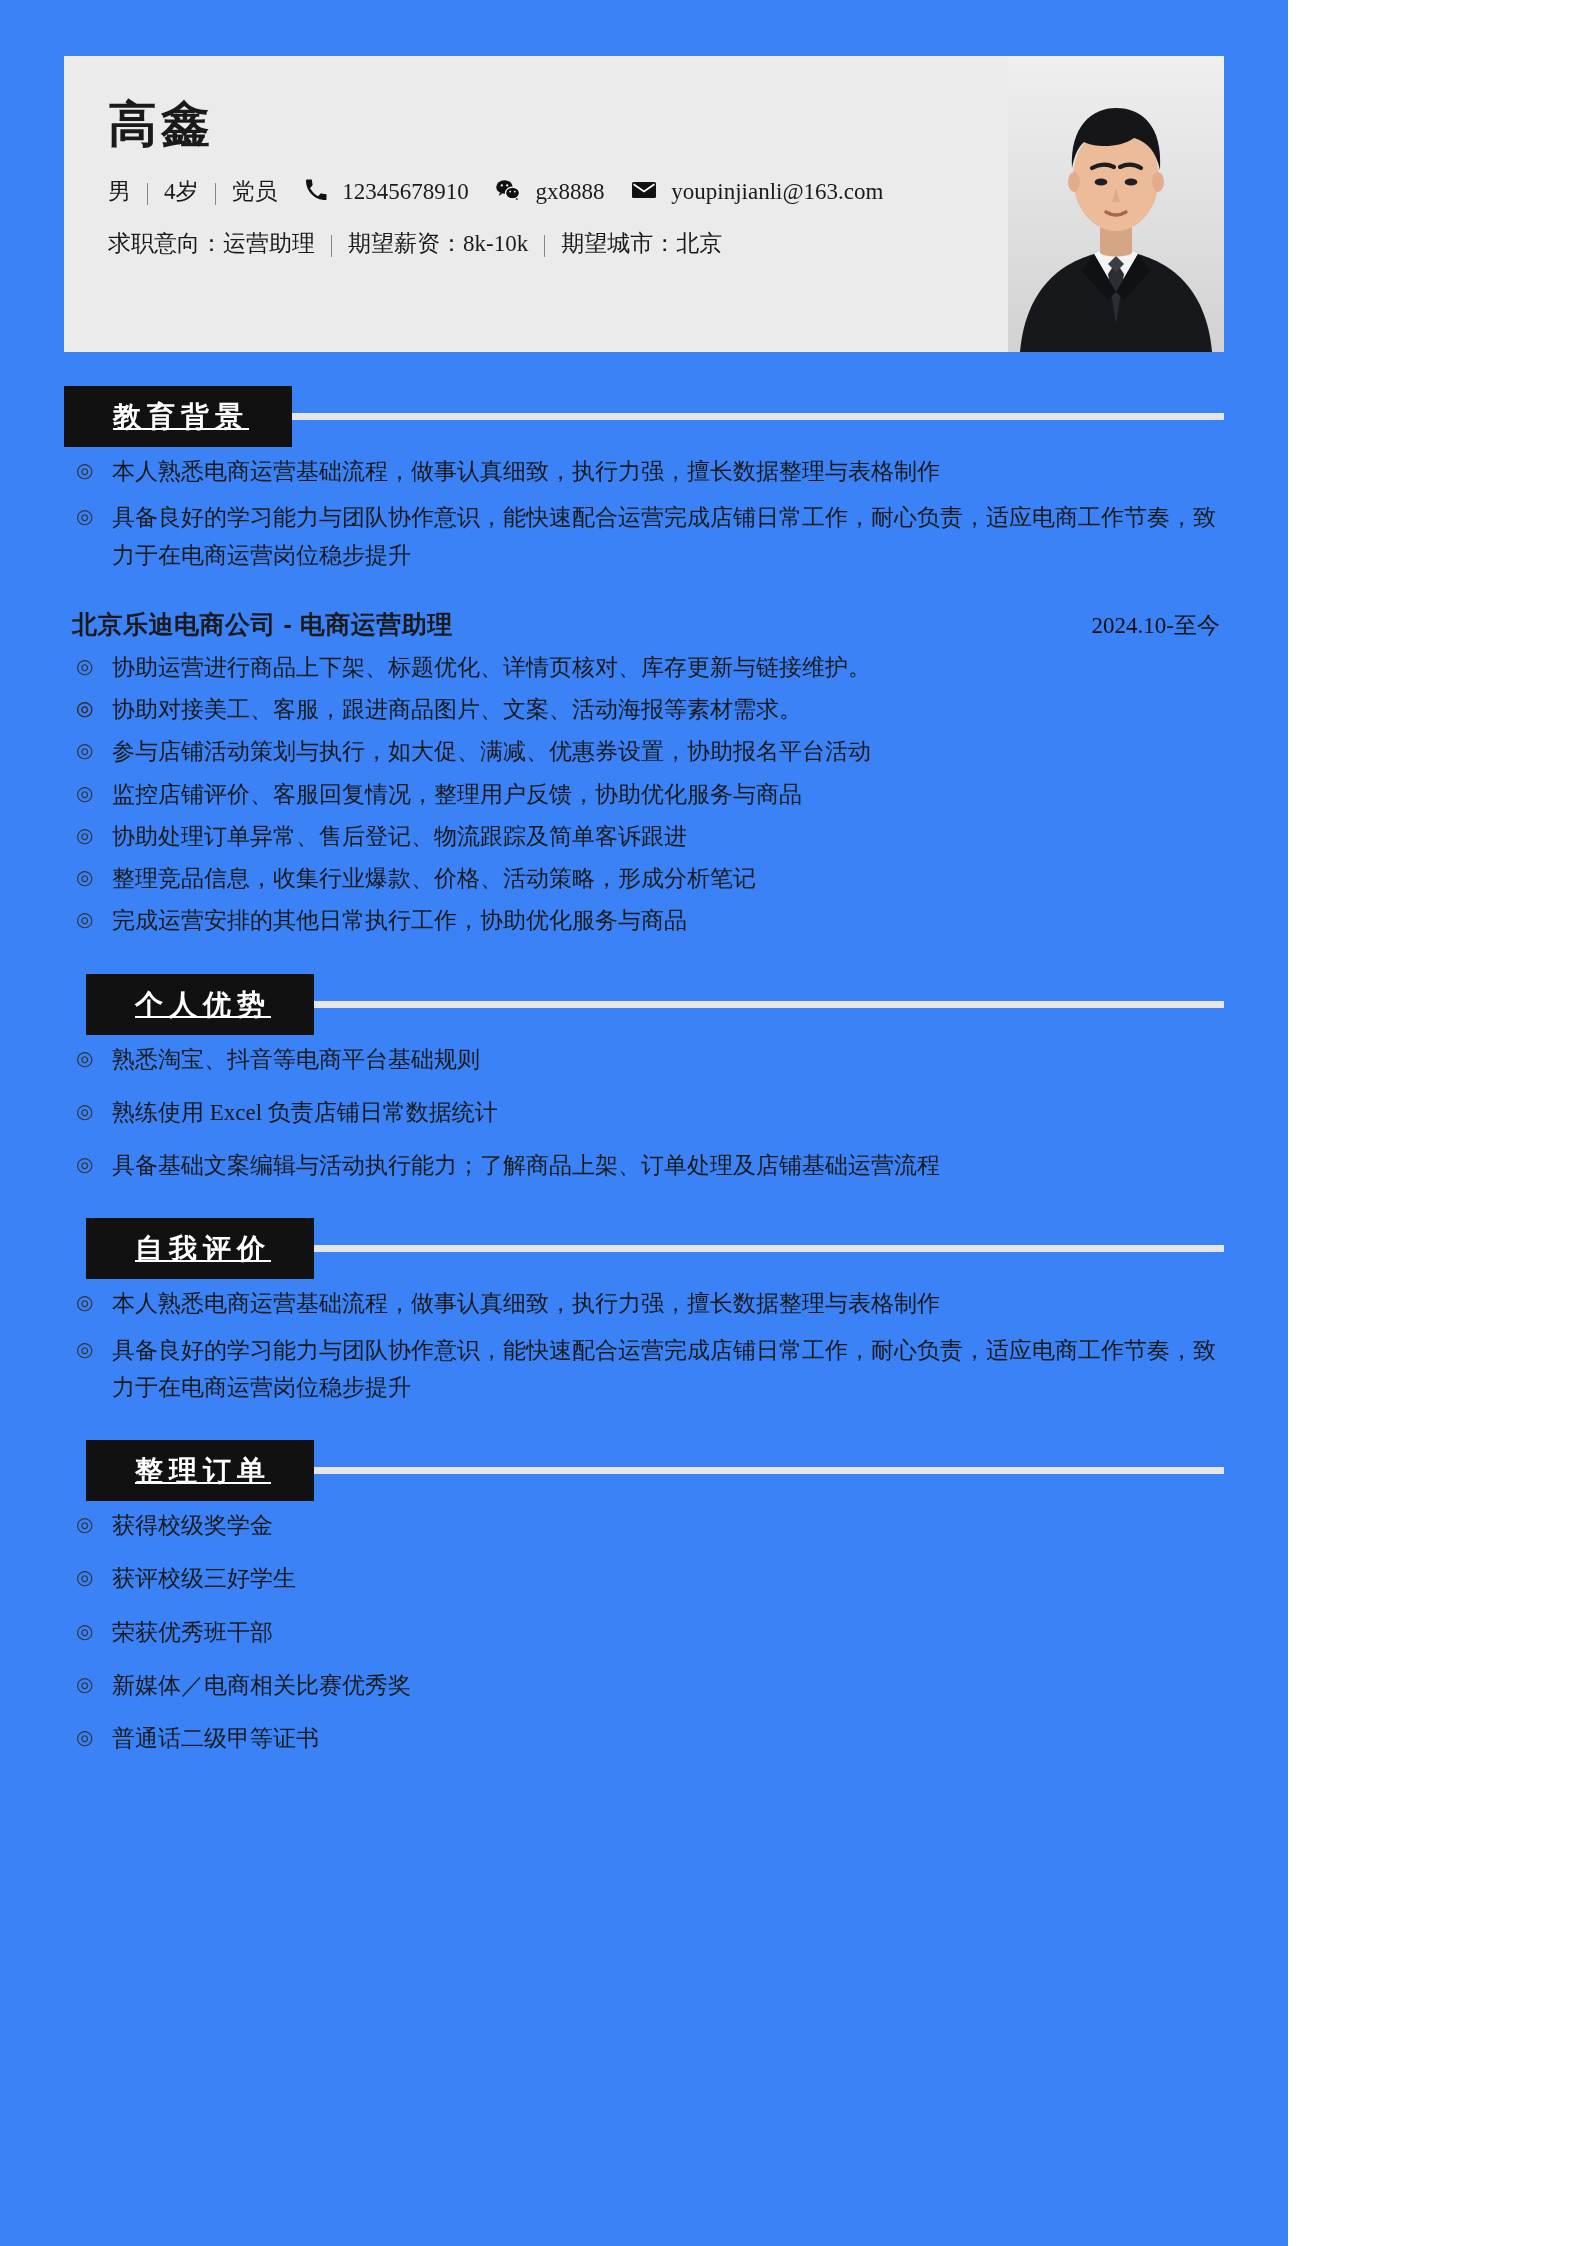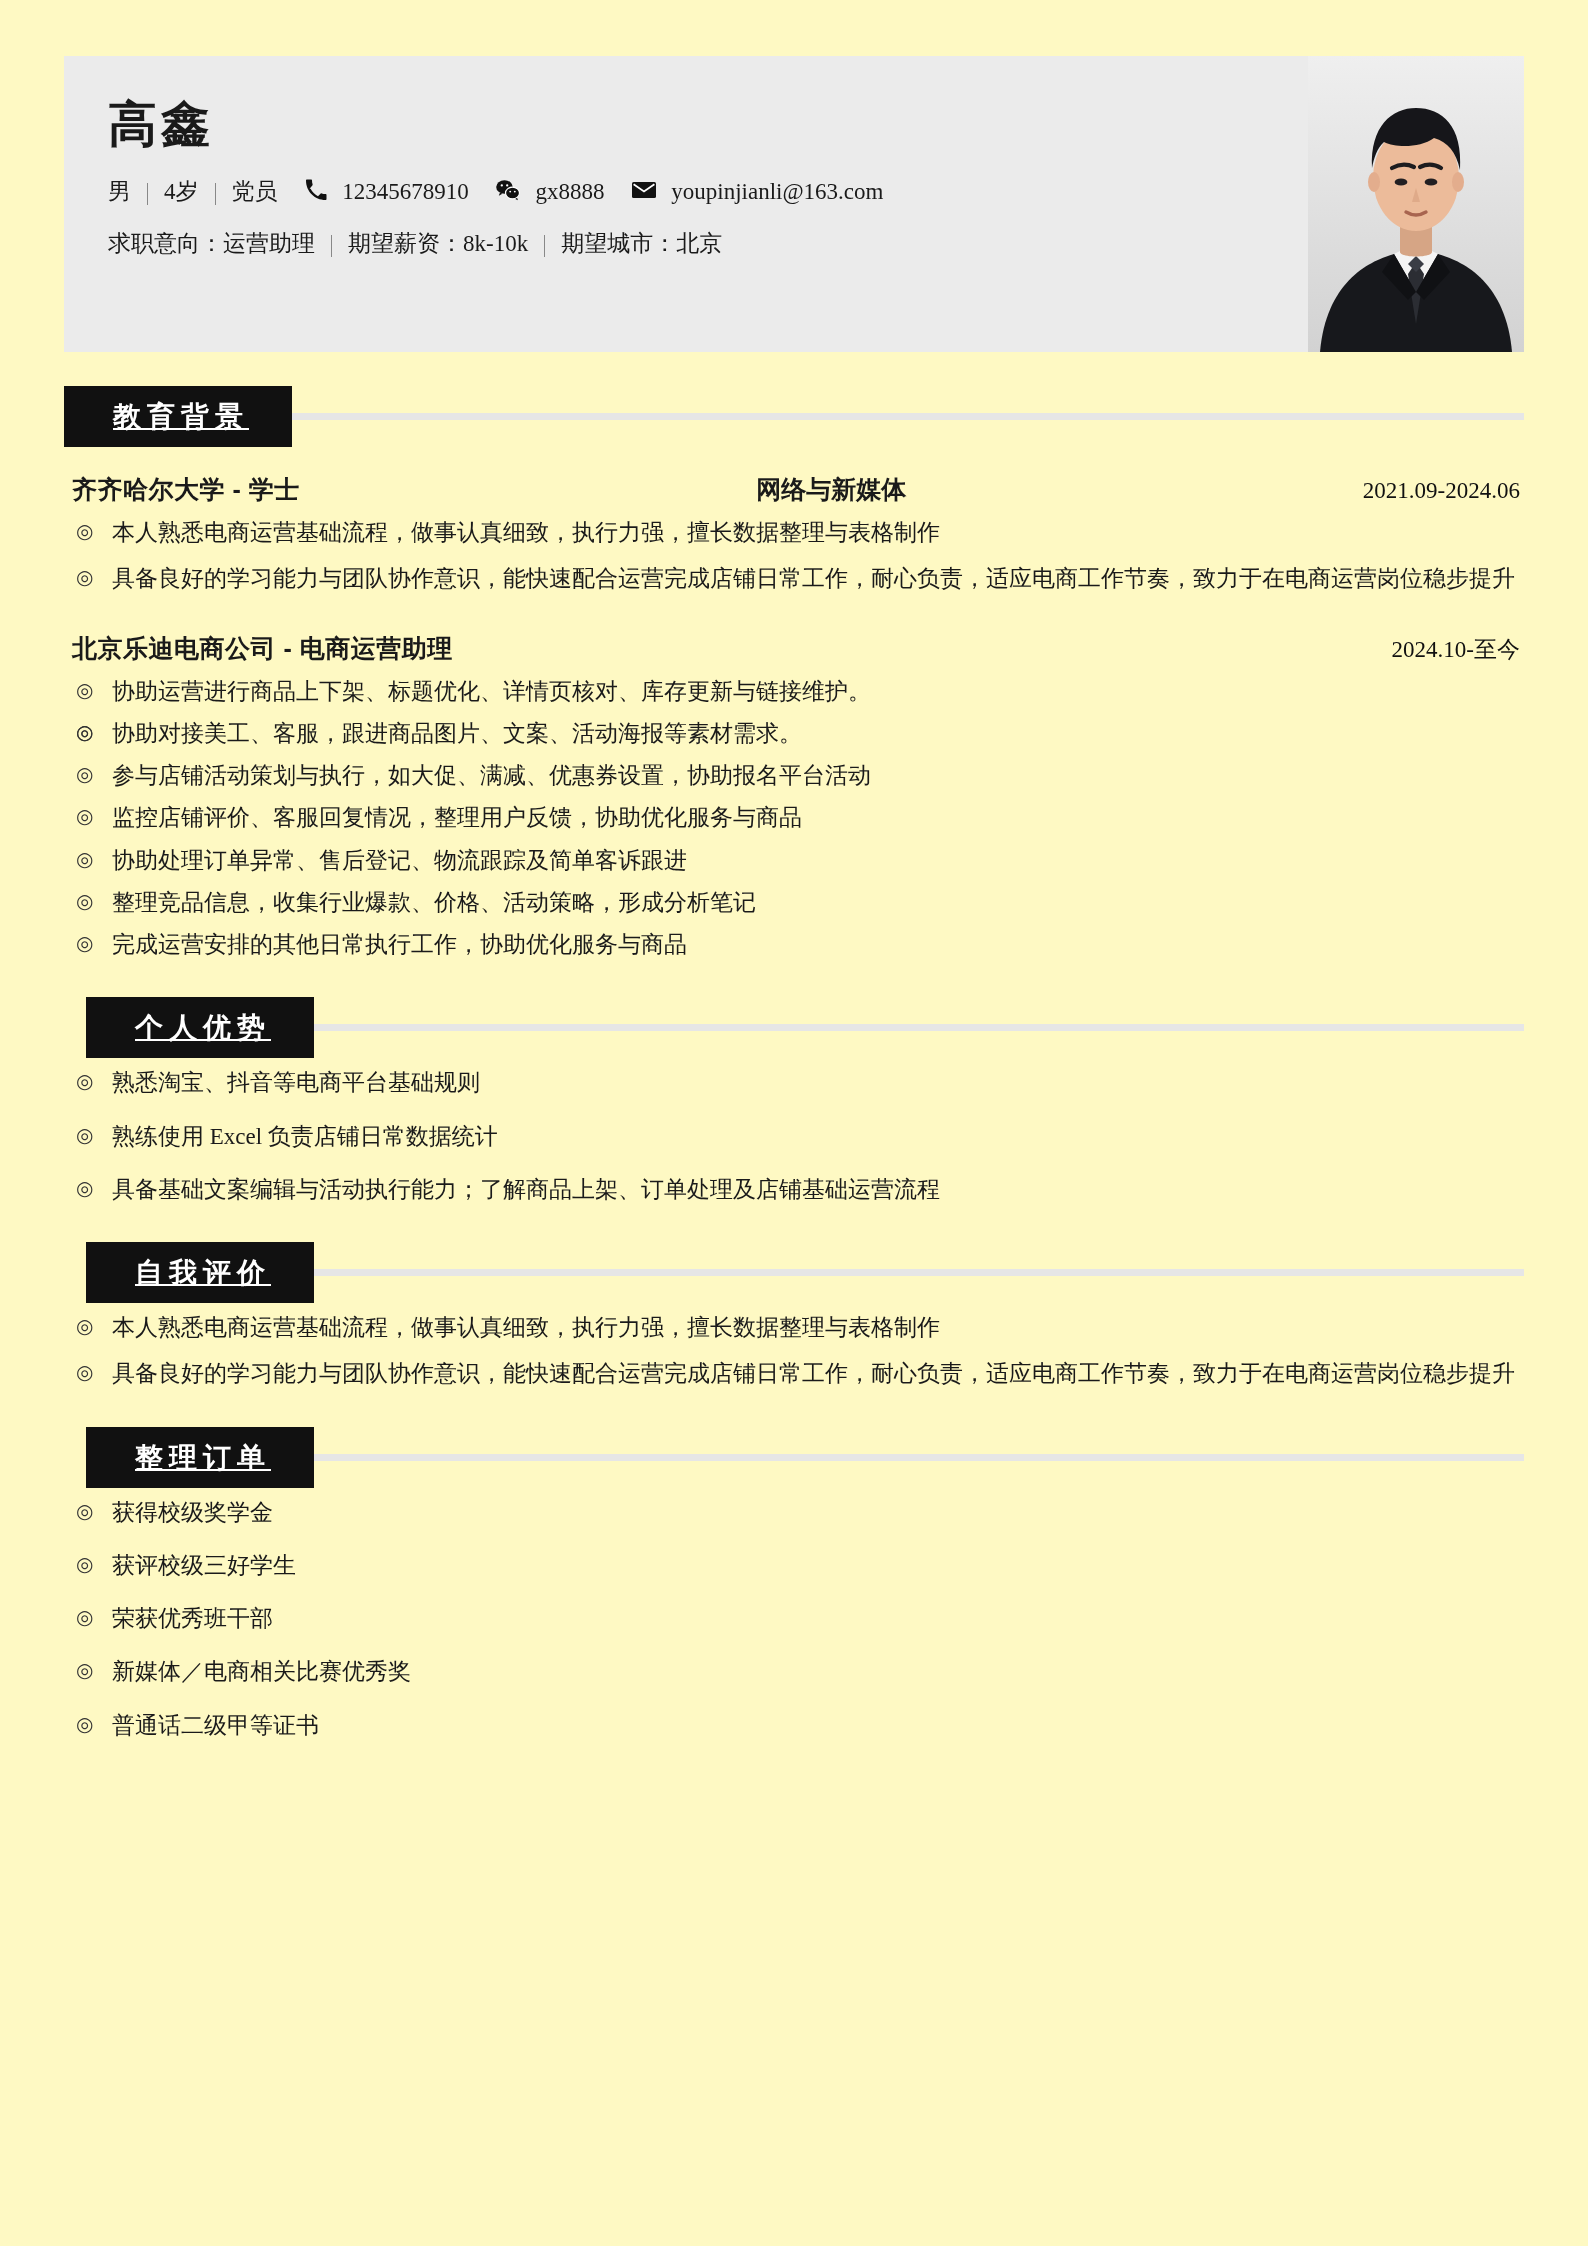--- a/index.html
+++ b/index.html
@@ -8,25 +8,25 @@
     background: #ffffff;
   }
   body {
     width: 1588px;
     min-height: 2246px;
     font-family: "Liberation Serif", "DejaVu Serif", serif;
     color: #1a1a1a;
     -webkit-font-smoothing: antialiased;
   }
   .page {
-    width: 1588px;
+    width: 1288px;
     min-height: 2246px;
     box-sizing: border-box;
     padding: 56px 64px 40px 64px;
-    background: #fef9c3;
+    background: #3b82f6;
     position: relative;
   }
 
   
   .header {
     display: flex;
     align-items: stretch;
     background: #ebebeb;
     height: 296px;
     position: relative;
@@ -275,25 +275,20 @@
         <path d="M130 198 L142 216 L116 244 L108 236 Z" fill="#101114"></path>
       </svg>
     </div>
   </div>
 
   <div class="section">
     <div class="sec-head sec-indent-1">
       <div class="sec-title">教育背景</div>
       <div class="sec-rule"></div>
     </div>
-    <div class="entry-row">
-      <div class="entry-left">齐齐哈尔大学 - 学士</div>
-      <div class="entry-mid">网络与新媒体</div>
-      <div class="entry-right">2021.09-2024.06</div>
-    </div>
     <ul class="bullets">
       <li><span class="bul">◎</span><span>本人熟悉电商运营基础流程，做事认真细致，执行力强，擅长数据整理与表格制作</span></li>
       <li><span class="bul">◎</span><span>具备良好的学习能力与团队协作意识，能快速配合运营完成店铺日常工作，耐心负责，适应电商工作节奏，致力于在电商运营岗位稳步提升</span></li>
     </ul>
   </div>
 
   <div class="section">
     <div class="entry-row two-col">
       <div class="entry-left">北京乐迪电商公司 - 电商运营助理</div>
       <div class="entry-mid"></div>

